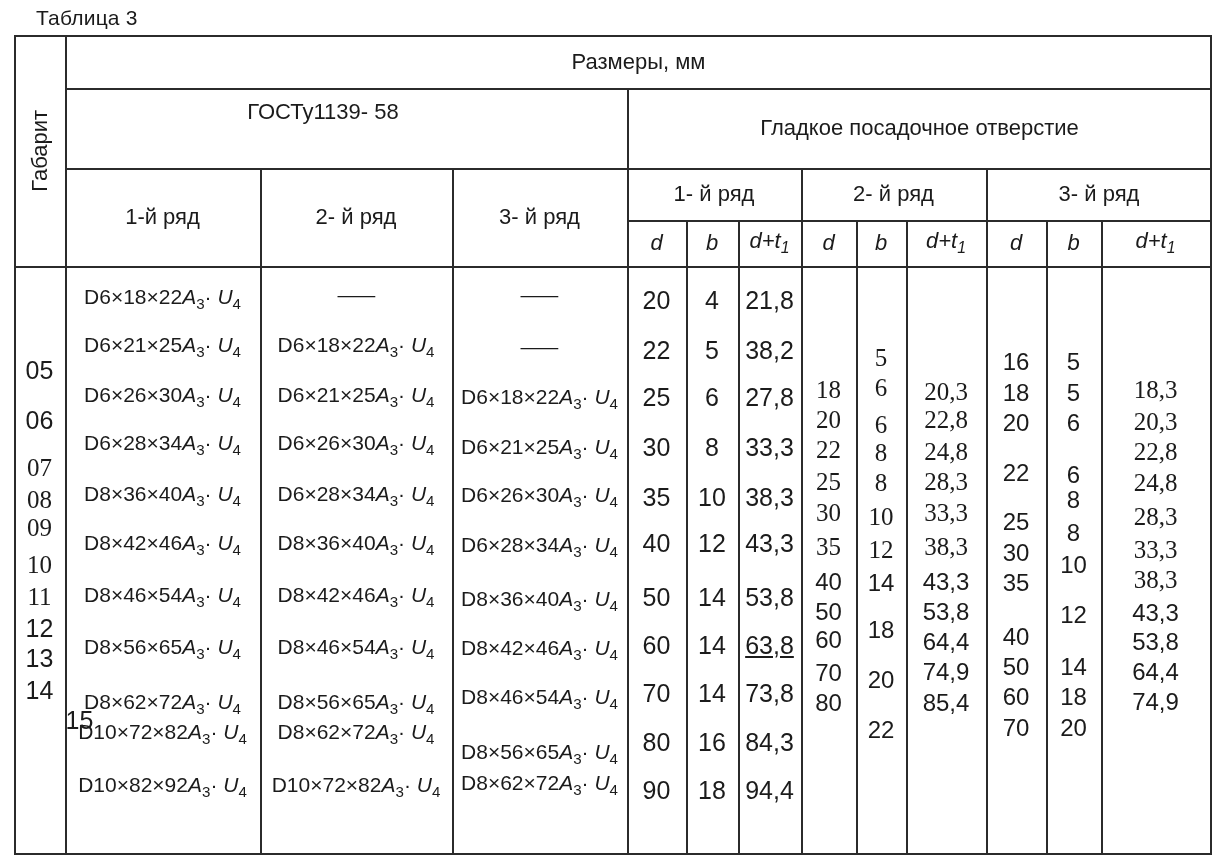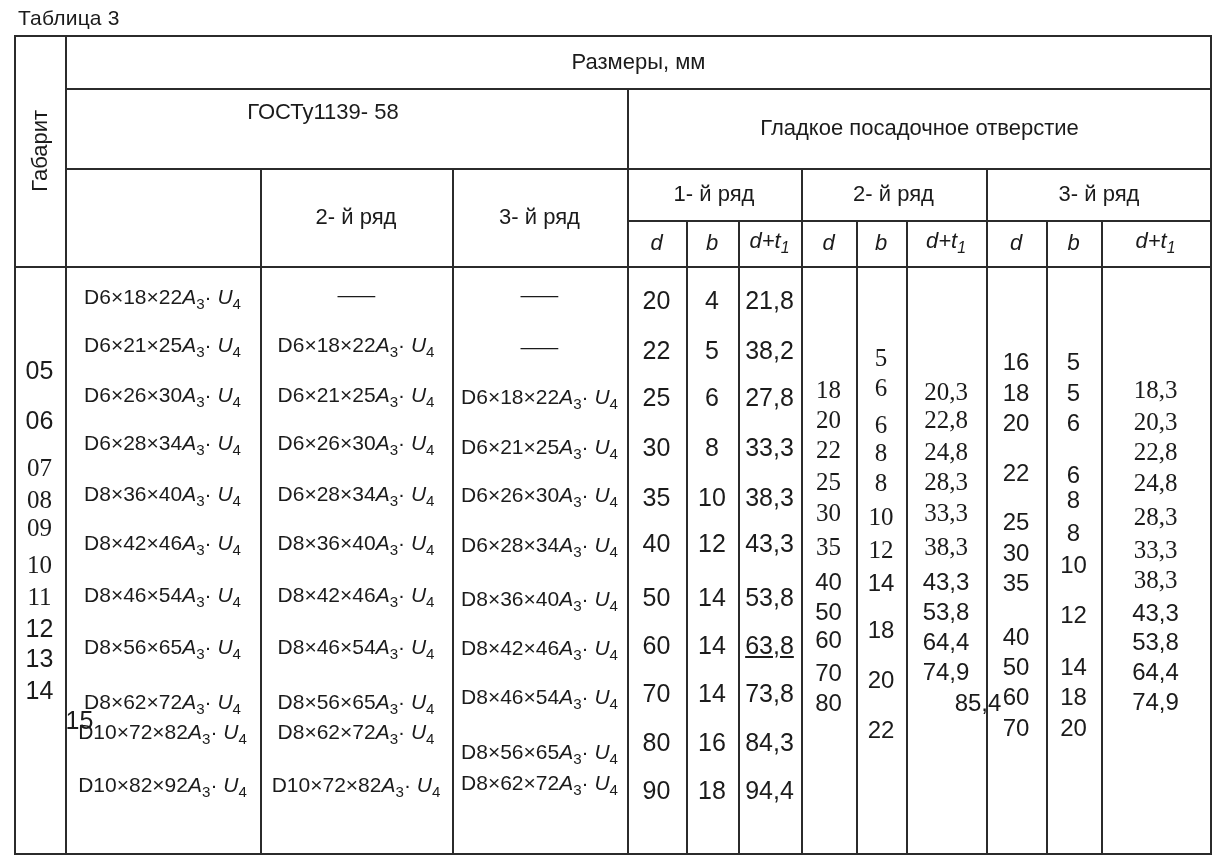--- a/index.html
+++ b/index.html
@@ -1,18 +1,18 @@
 <!DOCTYPE html>
 <html><head>
 <meta charset="utf-8">
 <style>
   html,body{margin:0;padding:0;background:#ffffff;}
   .page{position:relative;width:1226px;height:861px;background:#ffffff;
         font-family:"Liberation Sans", sans-serif;color:#1b1b1b;overflow:hidden;}
-  .title{position:absolute;left:18px;top:6px;font-size:21px;letter-spacing:0.2px;}
+  .title{position:absolute;left:36px;top:6px;font-size:21px;letter-spacing:0.2px;}
   .line{position:absolute;background:#2b2b2b;}
   .cell{position:absolute;display:flex;align-items:center;justify-content:center;
         font-size:22px;line-height:1.25;text-align:center;}
   .corner{}
   .vert{transform:rotate(-90deg);white-space:nowrap;font-size:22px;}
   .shlits{flex-direction:column;align-items:stretch;justify-content:flex-start;
           padding-top:10px;}
   .shlits .l1{text-align:left;padding-left:14px;}
   .shlits .l2{text-align:center;padding-right:46px;}
   .gladkoe{padding-bottom:14px;}
@@ -44,20 +44,23 @@
   </div>
 
   <div class="cell shlits" style="left:65px;top:88px;width:562px;height:80px;">
     <div class="l2">ГОСТу1139- 58</div>
   </div>
 
   <div class="cell gladkoe" style="left:627px;top:88px;width:585px;height:80px;">
     <span>Гладкое посадочное отверстие</span>
   </div>
 
+  <div class="cell" style="left:65px;top:168px;width:195px;height:98px;">
+    <span>1-й ряд</span>
+  </div>
   <div class="cell" style="left:260px;top:168px;width:192px;height:98px;">
     <span>2- й ряд</span>
   </div>
   <div class="cell" style="left:452px;top:168px;width:175px;height:98px;">
     <span>3- й ряд</span>
   </div>
 
   <div class="cell" style="left:627px;top:168px;width:174px;height:52px;">
     <span>1- й ряд</span>
   </div>
@@ -217,21 +220,21 @@
       <div class="sv num2 serif" style="top: 109px;">20,3</div>
       <div class="sv num2 serif" style="top: 137px;">22,8</div>
       <div class="sv num2 serif" style="top: 169px;">24,8</div>
       <div class="sv num2 serif" style="top: 199px;">28,3</div>
       <div class="sv num2 serif" style="top: 230px;">33,3</div>
       <div class="sv num2 serif" style="top: 264px;">38,3</div>
       <div class="sv num2" style="top: 299px;">43,3</div>
       <div class="sv num2" style="top: 329px;">53,8</div>
       <div class="sv num2" style="top: 359px;">64,4</div>
       <div class="sv num2" style="top: 389px;">74,9</div>
-      <div class="sv num2" style="top: 420px; margin-left: 32px;">85,4</div>
+      <div class="sv num2" style="top: 420px;">85,4</div>
     </div>
   <div class="stack" style="left:986px;top:266px;width:60px;height:587px;">
       <div class="sv num2" style="top: 79px;">16</div>
       <div class="sv num2" style="top: 110px;">18</div>
       <div class="sv num2" style="top: 140px;">20</div>
       <div class="sv num2" style="top: 190px;">22</div>
       <div class="sv num2" style="top: 239px;">25</div>
       <div class="sv num2" style="top: 270px;">30</div>
       <div class="sv num2" style="top: 300px;">35</div>
       <div class="sv num2" style="top: 354px;">40</div>

